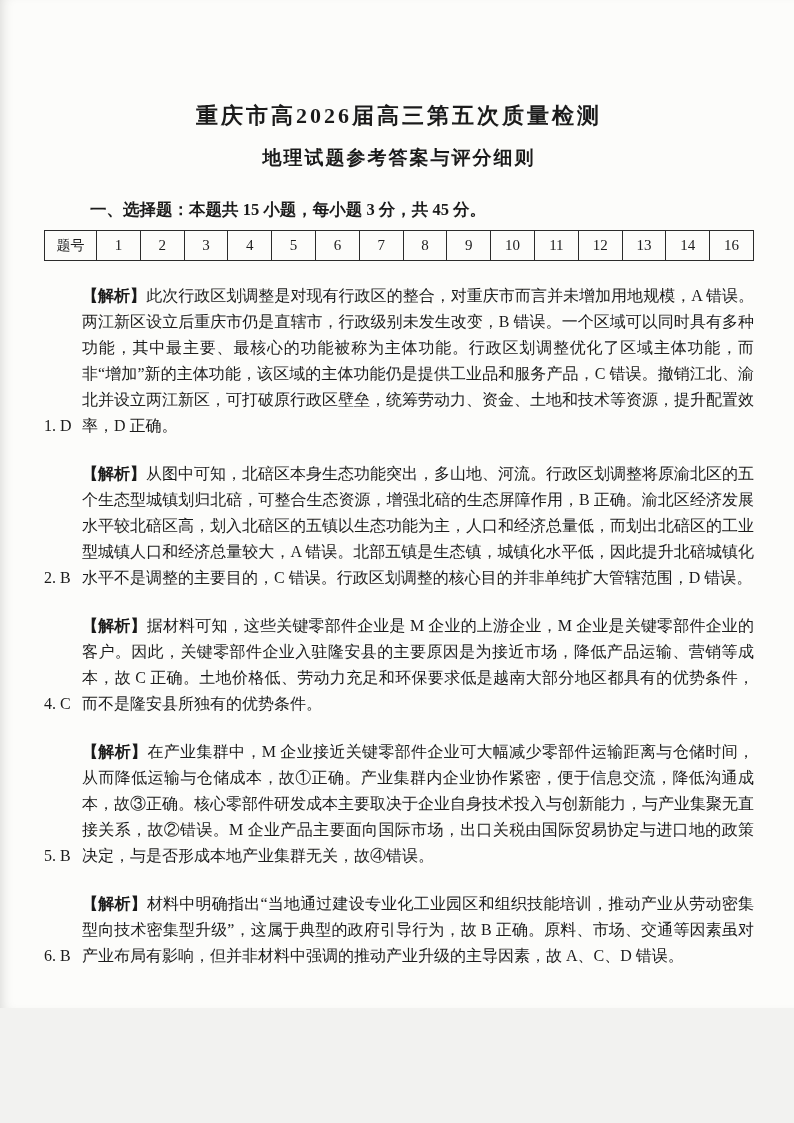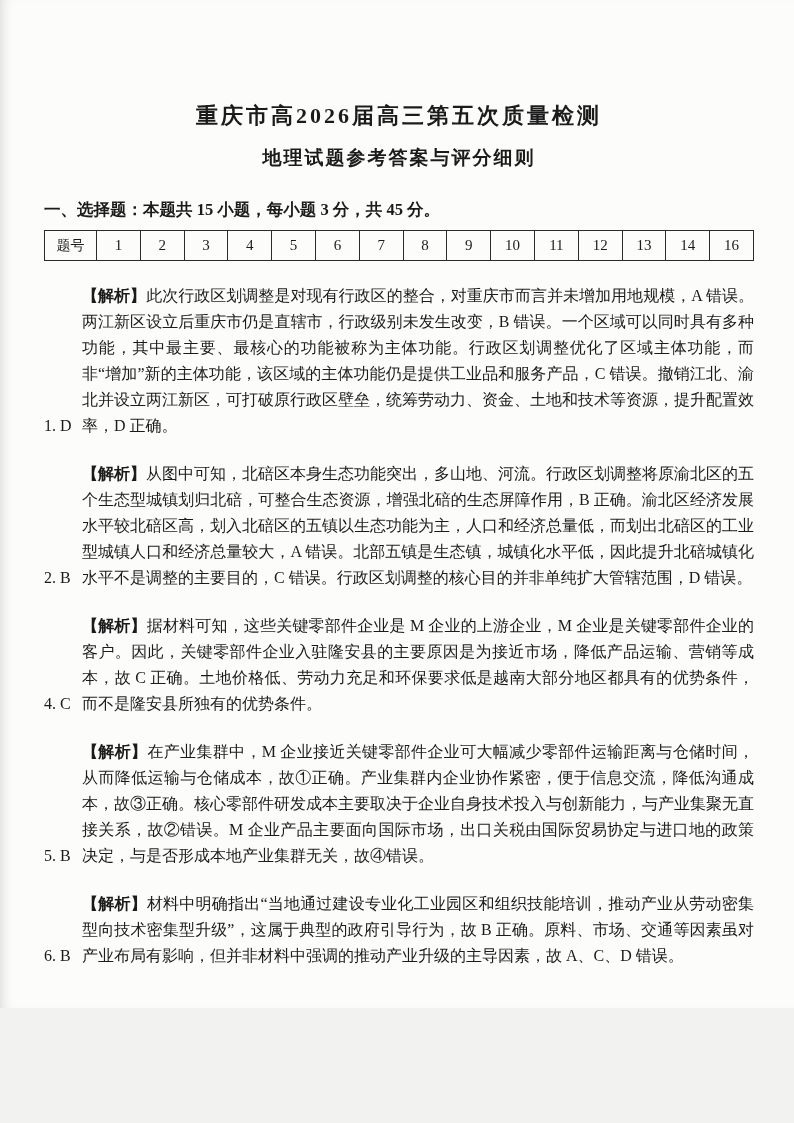--- a/index.html
+++ b/index.html
@@ -31,20 +31,21 @@
     font-weight: bold;
     letter-spacing: 2px;
     margin-top: 15px;
     line-height: 26px;
   }
   .section-heading {
     margin-top: 28px;
     font-size: 16.5px;
     font-weight: bold;
     line-height: 22px;
+    margin-left: 46px;
   }
   table.answer-table {
     border-collapse: collapse;
     table-layout: fixed;
     width: 100%;
     margin-top: 9px;
   }
   table.answer-table td {
     border: 1.4px solid #2b2b2b;
     text-align: center;

